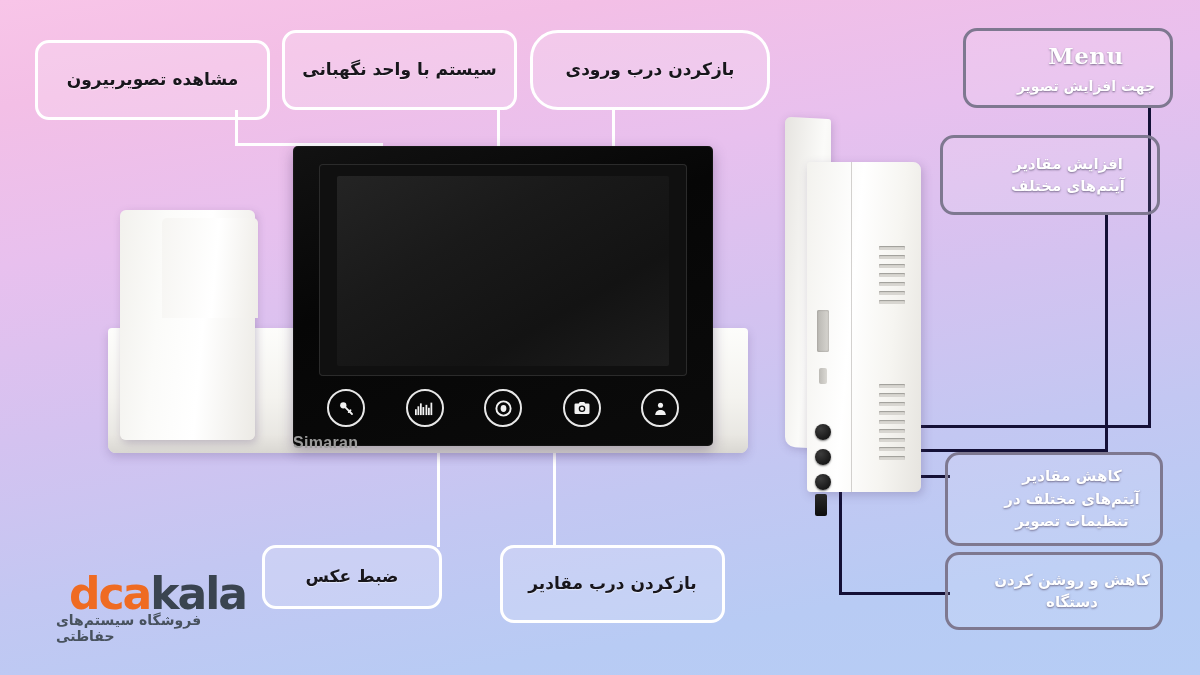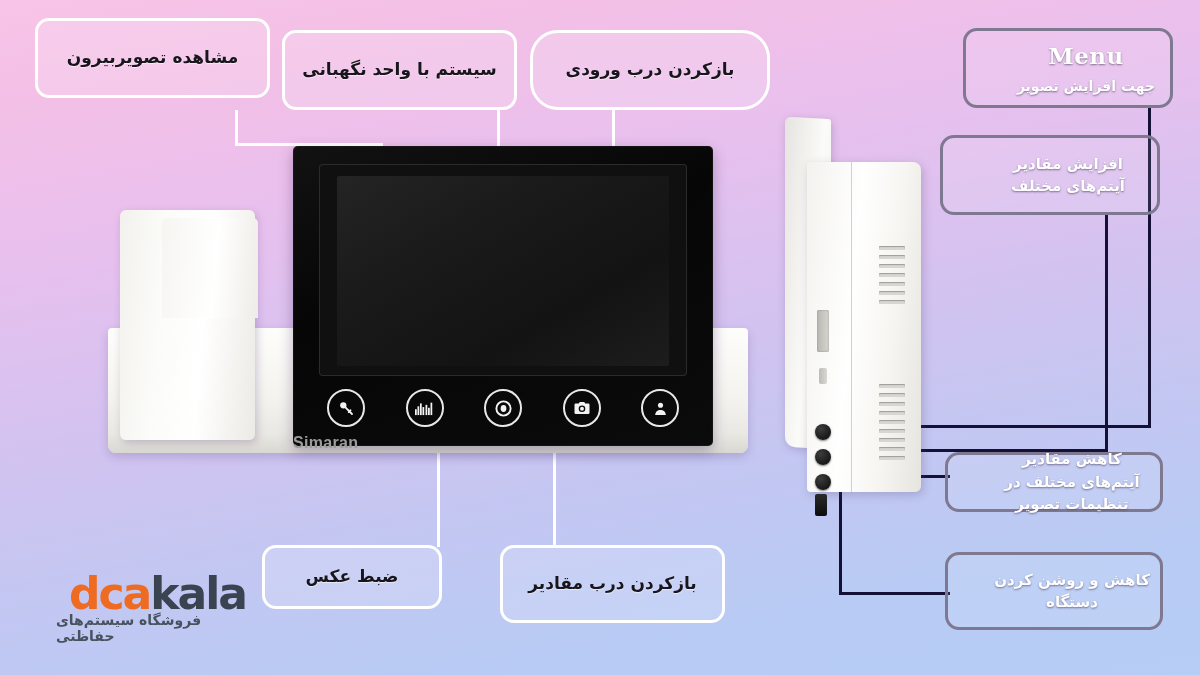--- a/index.html
+++ b/index.html
@@ -190,21 +190,21 @@
   <div class="conn navy" style="left:846px;top:425px;width:305px;height:3px;"></div>
 
   <div class="conn navy" style="left:1105px;top:212px;width:3px;height:240px;"></div>
   <div class="conn navy" style="left:846px;top:449px;width:262px;height:3px;"></div>
 
   <div class="conn navy" style="left:846px;top:475px;width:104px;height:3px;"></div>
 
   <div class="conn navy" style="left:839px;top:492px;width:3px;height:103px;"></div>
   <div class="conn navy" style="left:839px;top:592px;width:111px;height:3px;"></div>
 
-  <div class="callout light" style="left:35px;top:18px;width:235px;height:80px;">
+  <div class="callout light" style="left:35px;top:40px;width:235px;height:80px;">
     <span>مشاهده تصویربیرون</span>
   </div>
 
   <div class="callout light" style="left:282px;top:30px;width:235px;height:80px;">
     <span>سیستم با واحد نگهبانی</span>
   </div>
 
   <div class="callout light" style="left:530px;top:30px;width:240px;height:80px;border-radius:28px;">
     <span>بازکردن درب ورودی</span>
   </div>
@@ -219,21 +219,21 @@
 
   <div class="callout dark" style="left:963px;top:28px;width:210px;height:80px;flex-direction:column;">
     <span class="menu-title">Menu</span>
     <span class="menu-sub">جهت افزایش تصویر</span>
   </div>
 
   <div class="callout dark" style="left:940px;top:135px;width:220px;height:80px;">
     <span>افزایش مقادیر آیتم‌های مختلف</span>
   </div>
 
-  <div class="callout dark" style="left:945px;top:452px;width:218px;height:60px;">
+  <div class="callout dark" style="left:945px;top:452px;width:218px;height:94px;">
     <span>کاهش مقادیر آیتم‌های مختلف در تنظیمات تصویر</span>
   </div>
 
   <div class="callout dark" style="left:945px;top:552px;width:218px;height:78px;">
     <span>کاهش و روشن کردن دستگاه</span>
   </div>
 
   <div id="front-device">
 
     <div id="base-plate"></div>

